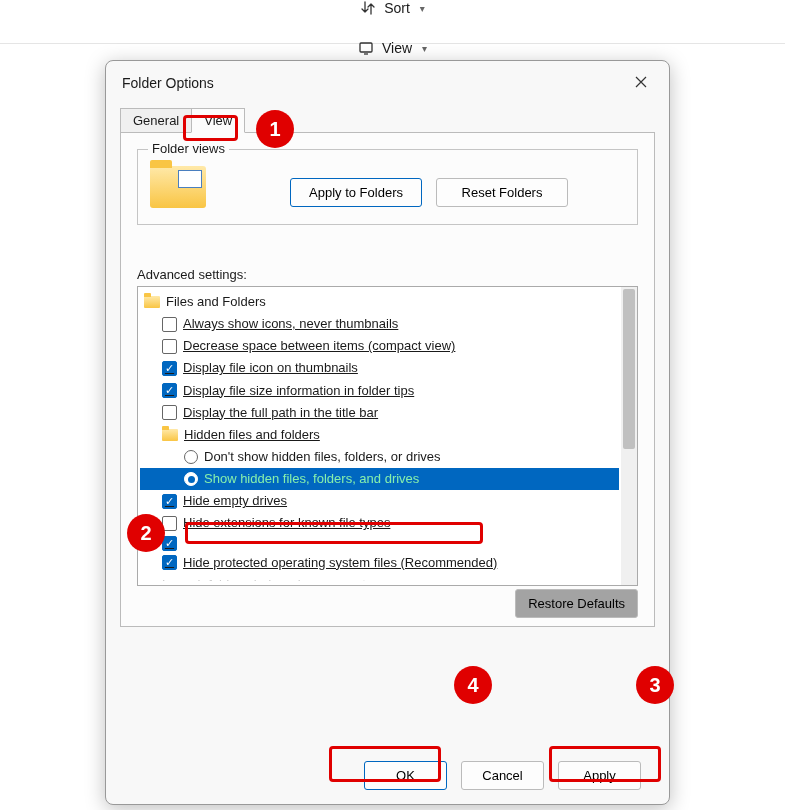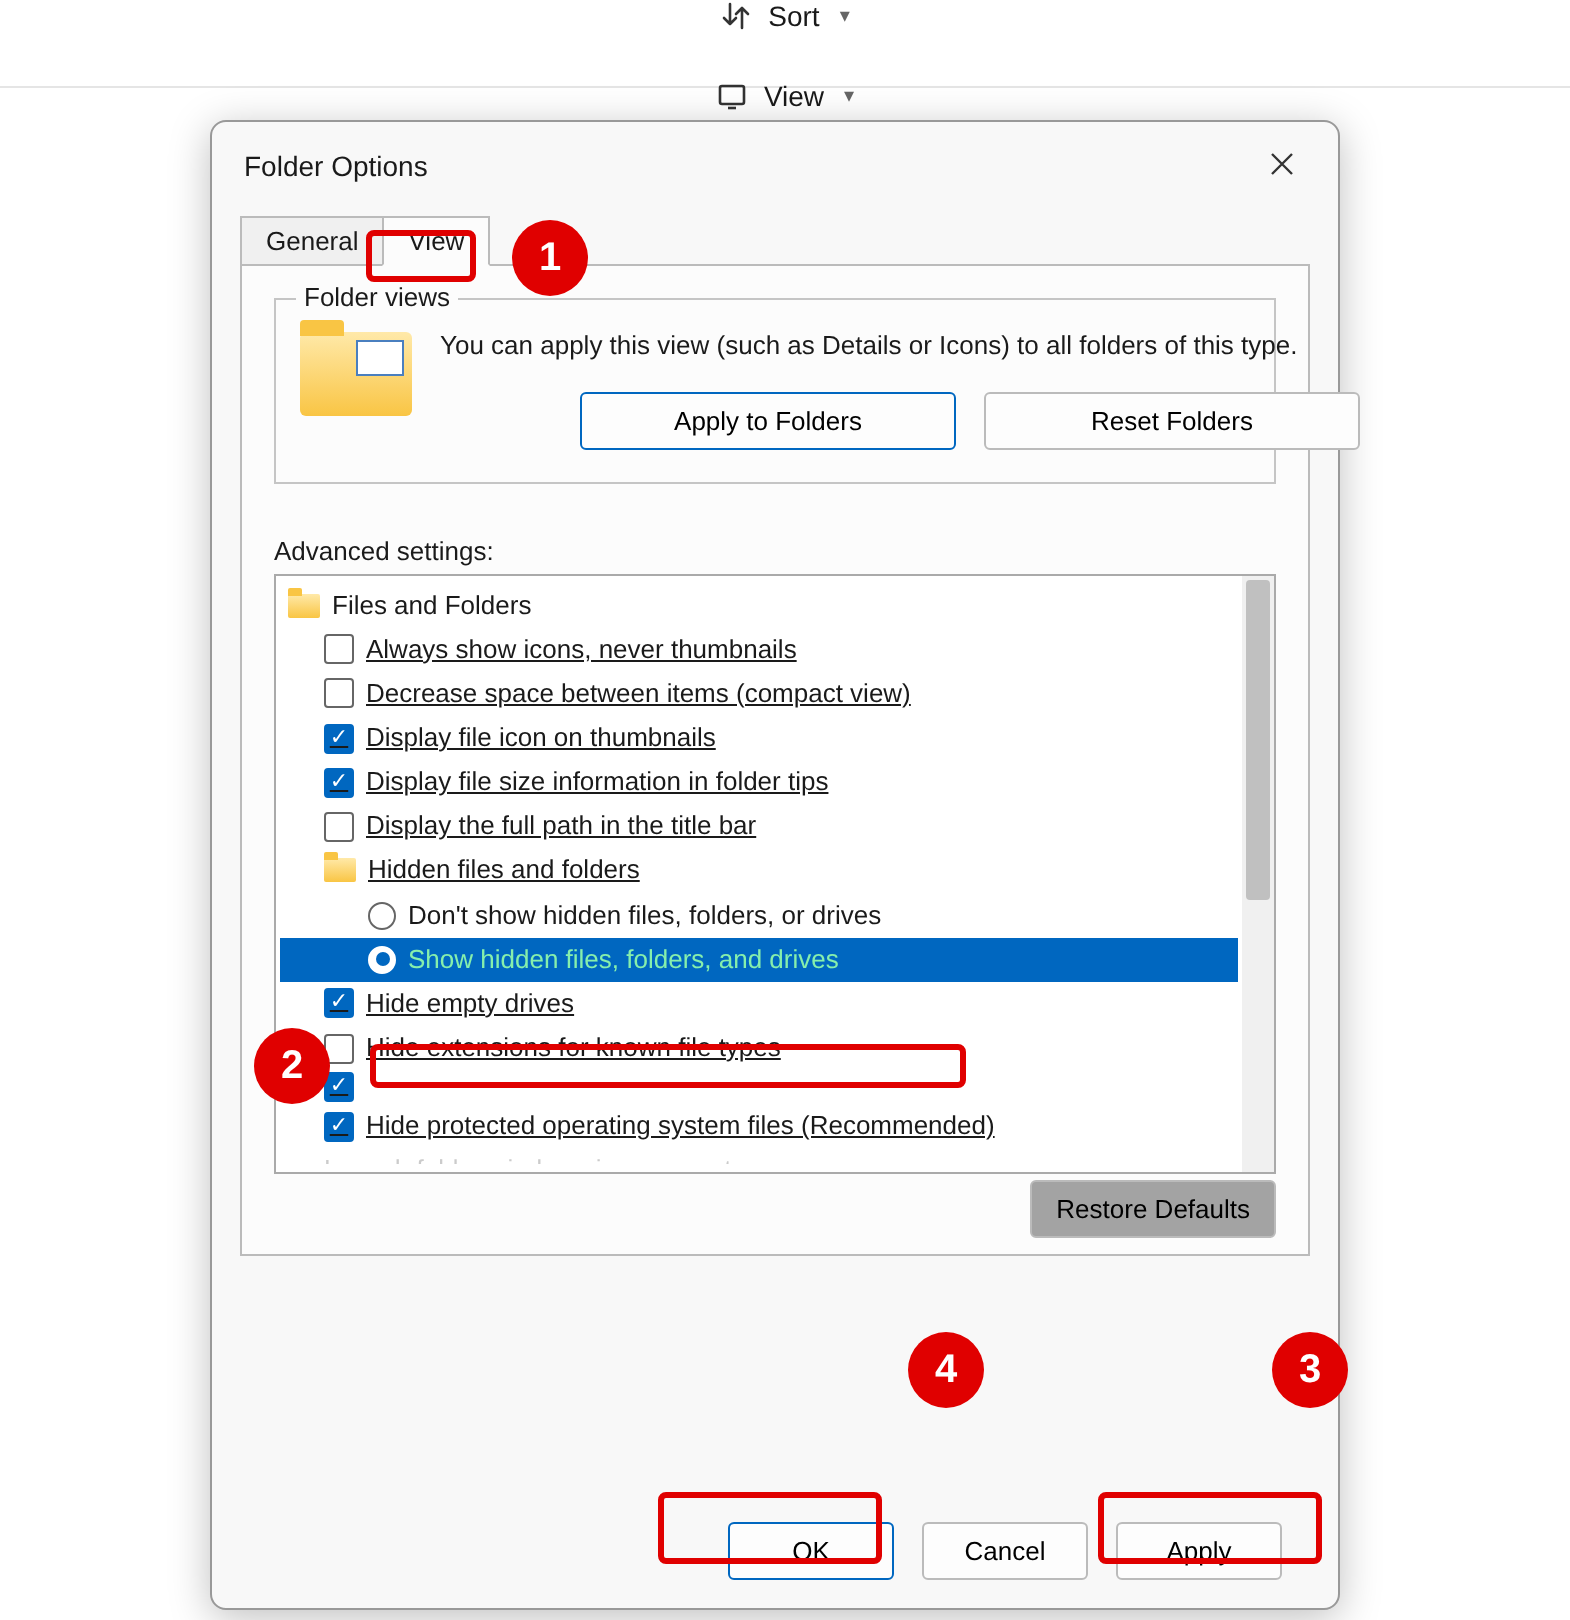--- a/index.html
+++ b/index.html
@@ -132,30 +132,30 @@
       position: absolute;
       top: 4px; right: 4px;
       width: 22px; height: 16px;
       background: #fff;
       border: 1px solid #4a7fbf;
     }
     .fv-text { font-size: 13px; line-height: 1.35; }
     .fv-buttons { display: flex; gap: 14px; margin-top: 14px; margin-left: 70px; }
     .fv-buttons button {
       padding: 6px 0;
-      width: 188px;
+      width: 132px;
       font-size: 13px;
       border: 1px solid #bbb;
       background: #fdfdfd;
       border-radius: 3px;
       cursor: pointer;
     }
     .fv-buttons button.primary { border: 1.5px solid #0067c0; }
 
-    .adv-label { margin-top: 26px; margin-bottom: 4px; font-size: 13px; }
+    .adv-label { margin-top: 42px; margin-bottom: 4px; font-size: 13px; }
     .adv-tree {
       border: 1px solid #aaa;
       background: #fff;
       height: 300px;
       padding: 4px 2px;
       display: flex;
     }
     .adv-list { flex: 1; overflow: hidden; }
     .adv-item {
       display: flex;
@@ -329,21 +329,20 @@
     <div class="tab">General</div>
     <div class="tab active">View</div>
   </div>
 
   <div class="tab-content">
     <div class="groupbox">
       <span class="groupbox-title">Folder views</span>
       <div class="fv-row">
         <div class="folder-icon"></div>
         <div>
-          <div class="fv-text">You can apply this view (such as Details or Icons) to all folders of this type.</div>
           <div class="fv-buttons">
             <button class="primary">Apply to Folders</button>
             <button>Reset Folders</button>
           </div>
         </div>
       </div>
     </div>
 
     <div class="adv-label">Advanced settings:</div>
     <div class="adv-tree">

